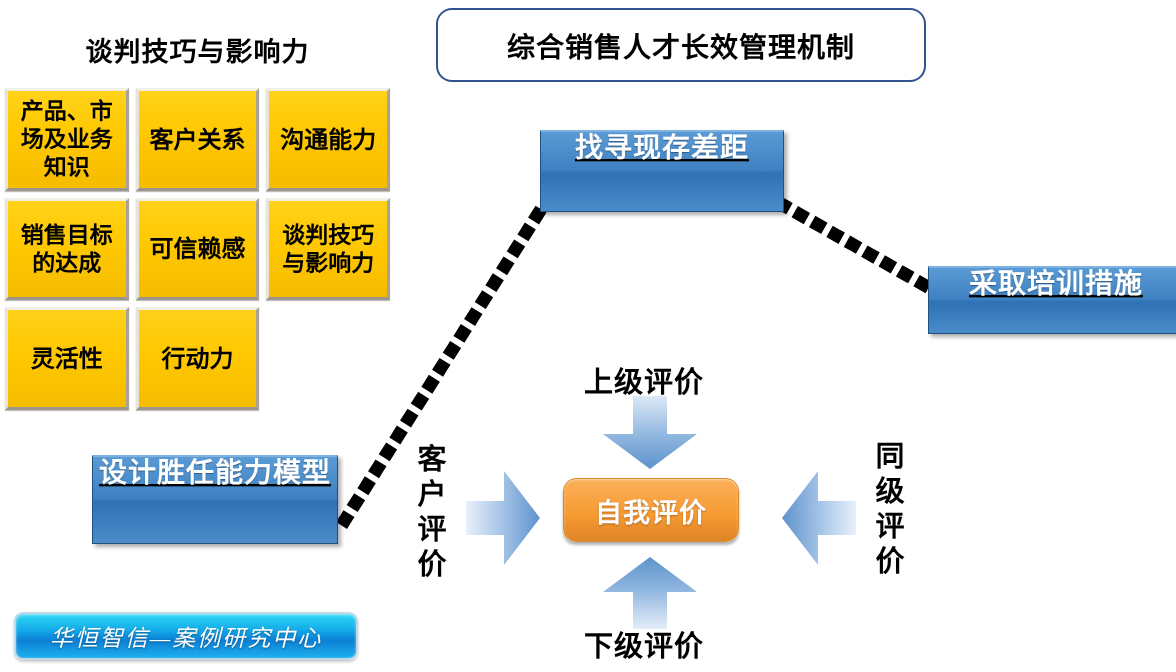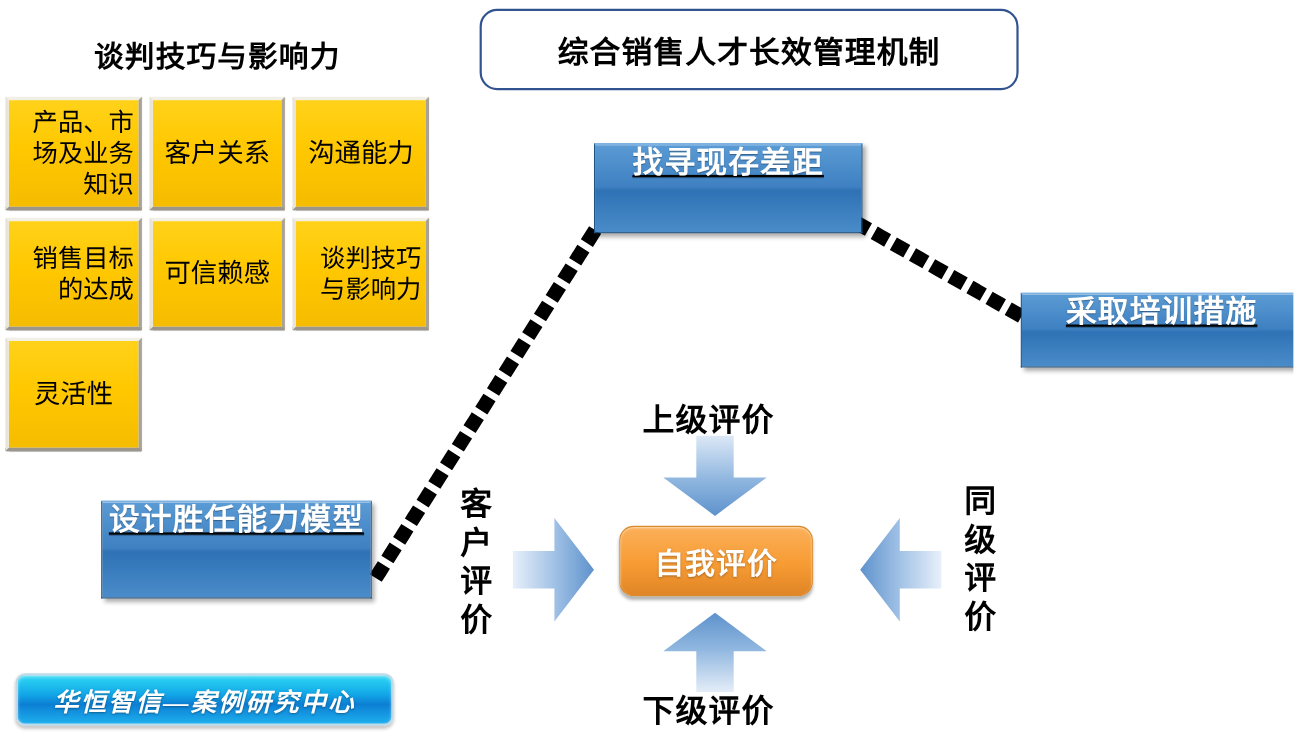--- a/index.html
+++ b/index.html
@@ -68,25 +68,24 @@
     box-shadow:0 1px 1px rgba(0,0,0,.25);
     display:flex;
     align-items:center;
     justify-content:center;
     text-align:center;
     padding:2px 4px;
     box-sizing:border-box;
   }
   .cell .txt{
     font-size:23px;
-    font-weight:normal;
+    font-weight:bold;
     color:#000000;
     line-height:1.22;
     letter-spacing:0px;
-    text-align:right;
   }
   .cell.short .txt{font-size:24px;}
 
   
   .blue-box{
     position:absolute;
     background:linear-gradient(180deg,#5A9BD5 0%,#3E80C1 48%,#2F72B5 52%,#4A8CC9 100%);
     border:1.5px solid #20527F;
     border-top:2px solid #7FB2E0;
     box-shadow:3px 3px 4px rgba(0,0,0,.32);
@@ -160,21 +159,21 @@
     border-radius:9px;
     background:linear-gradient(180deg,#2FD8F4 0%,#12A8E8 38%,#0C7FD4 60%,#1EB0EE 100%);
     border:2px solid #BFD9E8;
     box-shadow:0 2px 3px rgba(0,0,0,.22), inset 0 1px 3px rgba(255,255,255,.55);
     display:flex;align-items:center;justify-content:center;
     box-sizing:border-box;
   }
   .logo-banner .txt{
     font-family:"Liberation Serif","DejaVu Serif",serif;
     font-size:23px;
-    font-weight:bold;
+    font-weight:normal;
     font-style:italic;
     color:#ffffff;
     letter-spacing:2px;
     white-space:nowrap;
     text-shadow:0 1px 2px rgba(0,0,0,.35);
   }
 </style>
 </head>
 <body>
 
@@ -200,20 +199,23 @@
       <span class="txt">销售目标的达成</span>
     </div>
     <div class="cell short">
       <span class="txt">可信赖感</span>
     </div>
     <div class="cell">
       <span class="txt">谈判技巧与影响力</span>
     </div>
     <div class="cell short">
       <span class="txt">灵活性</span>
+    </div>
+    <div class="cell short">
+      <span class="txt">行动力</span>
     </div>
   </div>
 
   <svg class="dots" viewBox="0 0 1176 672" width="1176" height="672" aria-hidden="true">
 
     <line x1="345" y1="520" x2="543" y2="206" stroke="#000000" stroke-width="13" stroke-dasharray="1 19" stroke-linecap="square"></line>
 
     <line x1="783" y1="205" x2="933" y2="290" stroke="#000000" stroke-width="13" stroke-dasharray="1 19" stroke-linecap="square"></line>
   </svg>
 

